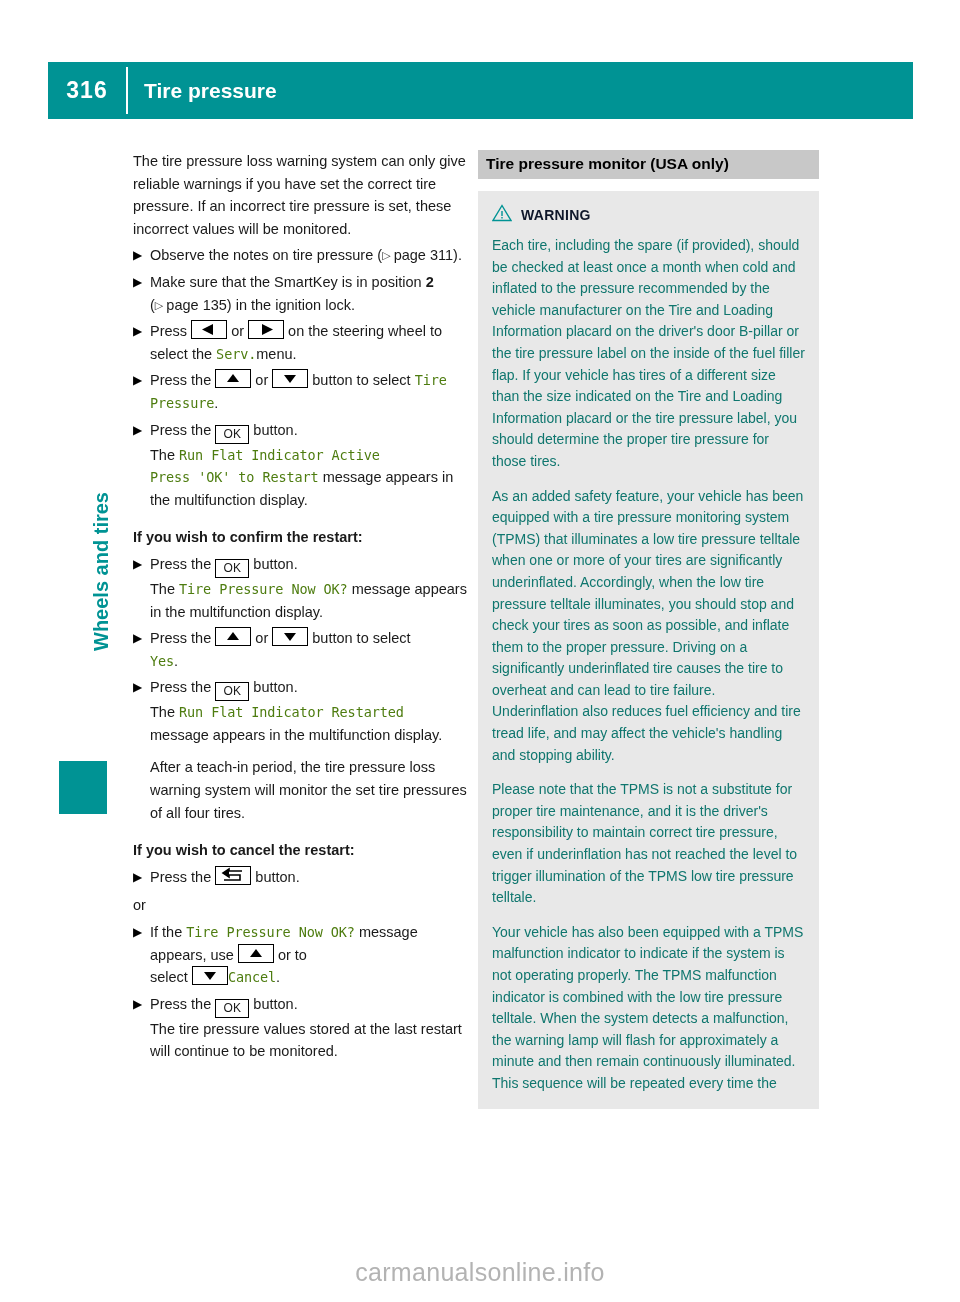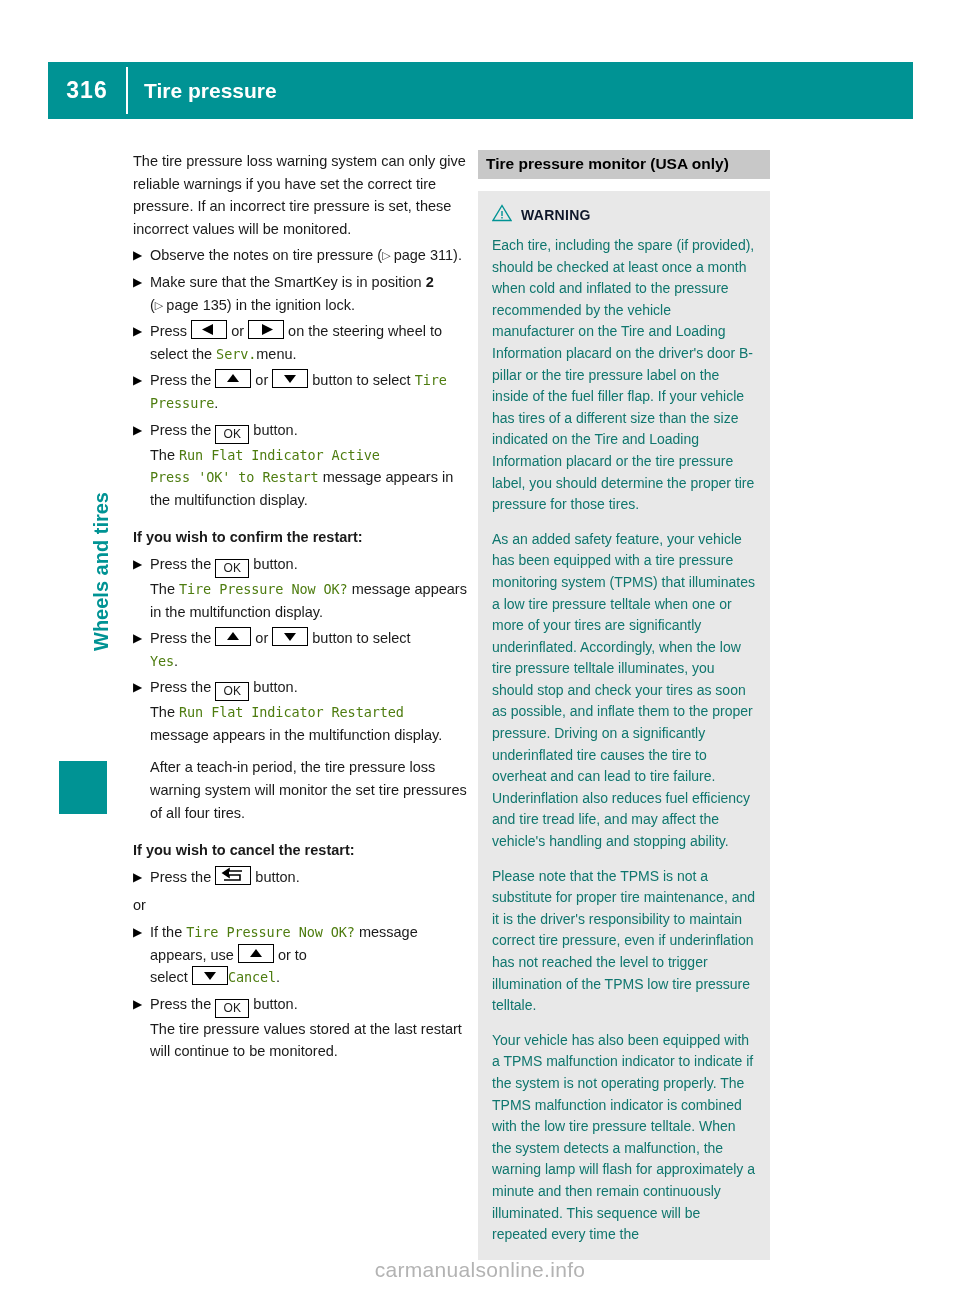--- a/index.html
+++ b/index.html
@@ -75,21 +75,21 @@
   .col-left {
     position: absolute;
     left: 133px;
     top: 150px;
     width: 335px;
   }
   .col-right {
     position: absolute;
     left: 478px;
     top: 150px;
-    width: 292px;
+    width: 341px;
   }
 
   
   .para {
     font-size: 14.5px;
     line-height: 22.6px;
     margin: 0 0 0 0;
   }
 
   .bullet-row {
@@ -215,21 +215,21 @@
   .warning-box .wpara:last-child { margin-bottom: 0; }
 
   
   .watermark {
     position: absolute;
     left: 0;
     top: 1258px;
     width: 960px;
     text-align: center;
     color: #b3b3b3;
-    font-size: 21px;
+    font-size: 25px;
     letter-spacing: 0.3px;
   }
 </style>
 </head>
 <body>
 
 <div class="header-band">
   <div class="header-pageno">316</div>
   <div class="header-rule"></div>
   <div class="header-title">Tire pressure</div>

